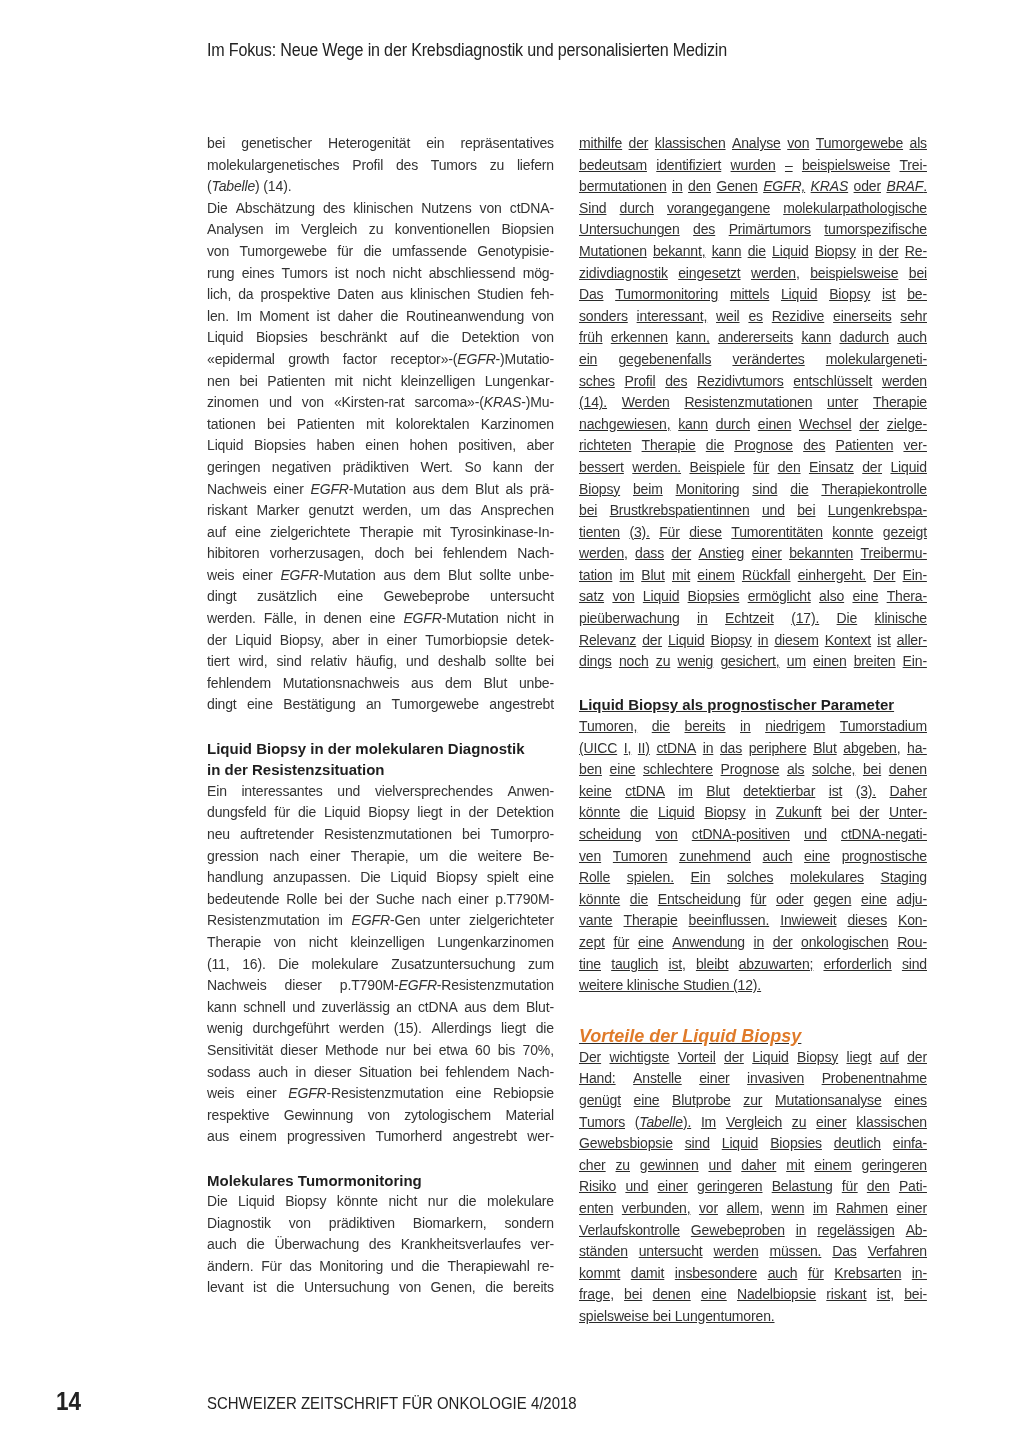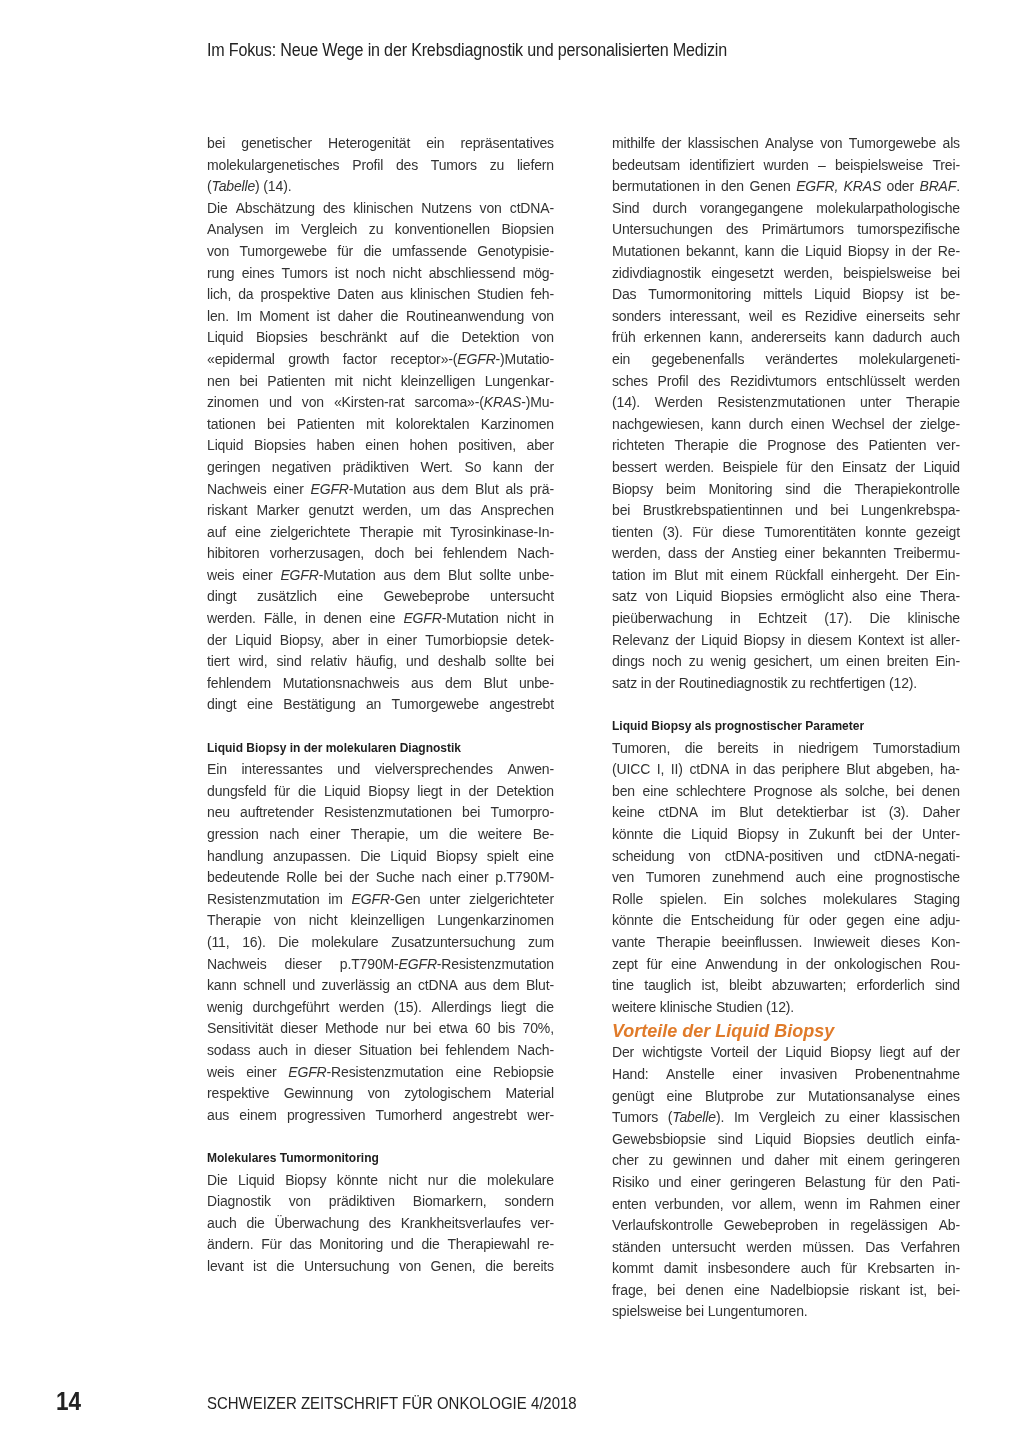--- a/index.html
+++ b/index.html
@@ -2,30 +2,30 @@
 <html><head>
 <meta charset="utf-8">
 <style>
   html, body { margin: 0; padding: 0; background: #ffffff; }
   body { width: 1024px; height: 1448px; position: relative; overflow: hidden;
          font-family: "Liberation Sans", "DejaVu Sans", sans-serif; color: #2a2a2a; }
   .running-head { position: absolute; left: 207px; top: 40px; font-size: 17.5px;
                   color: #222; letter-spacing: -0.2px; transform: scaleX(0.92); transform-origin: left top; white-space: nowrap; }
   .col { position: absolute; top: 133px; width: 347px; }
   .col.left { left: 207px; }
-  .col.right { left: 612px; width: 348px; }
+  .col.right { left: 579px; width: 348px; text-decoration: underline; }
   .line { display: block; font-size: 14px; line-height: 21.6px; height: 21.6px;
           text-align: justify; text-align-last: justify; white-space: nowrap; overflow: visible;
           color: #333; letter-spacing: -0.15px; }
   .line.last { text-align-last: left; }
   .line span.j { display: flex; justify-content: space-between; }
-  .h3 { display: block; font-weight: bold; font-size: 12px; line-height: 21.6px; color: #1e1e1e; white-space: nowrap; }
+  .h3 { display: block; font-weight: bold; font-size: 15px; line-height: 21.6px; color: #1e1e1e; white-space: nowrap; }
   .gap { display: block; height: 21.6px; }
   .h2 { display: block; font-weight: bold; font-style: italic; font-size: 18px; line-height: 22px;
-        margin-top: 2px; margin-bottom: 0; white-space: nowrap; }
+        margin-top: 28px; margin-bottom: 0; white-space: nowrap; }
   i { font-style: italic; }
   .footer-page { position: absolute; left: 56px; top: 1387px; font-size: 25px; font-weight: bold; color: #222;
                  transform: scaleX(0.9); transform-origin: left top; }
   .footer-journal { position: absolute; left: 207px; top: 1394px; font-size: 17px; color: #222;
                     transform: scaleX(0.88); transform-origin: left top; white-space: nowrap; }
 </style>
 </head>
 <body>
 
 <div class="running-head">Im Fokus: Neue Wege in der Krebsdiagnostik und personalisierten Medizin</div>
@@ -305,20 +305,21 @@
         <span>dingt</span>
         <span>eine</span>
         <span>Bestätigung</span>
         <span>an</span>
         <span>Tumorgewebe</span>
         <span>angestrebt</span>
       </span>
     </span>
     <span class="gap"></span>
     <span class="h3">Liquid Biopsy in der molekularen Diagnostik</span>
+    <span class="h3">in der Resistenzsituation</span>
     <span class="line">
       <span class="j">
         <span>Ein</span>
         <span>interessantes</span>
         <span>und</span>
         <span>vielversprechendes</span>
         <span>Anwen-</span>
       </span>
     </span>
     <span class="line">
@@ -809,21 +810,20 @@
         <span>noch</span>
         <span>zu</span>
         <span>wenig</span>
         <span>gesichert,</span>
         <span>um</span>
         <span>einen</span>
         <span>breiten</span>
         <span>Ein-</span>
       </span>
     </span>
-    <span class="line last"><span>satz in der Routinediagnostik zu rechtfertigen (12).</span></span>
     <span class="gap"></span>
     <span class="h3">Liquid Biopsy als prognostischer Parameter</span>
     <span class="line">
       <span class="j">
         <span>Tumoren,</span>
         <span>die</span>
         <span>bereits</span>
         <span>in</span>
         <span>niedrigem</span>
         <span>Tumorstadium</span>

